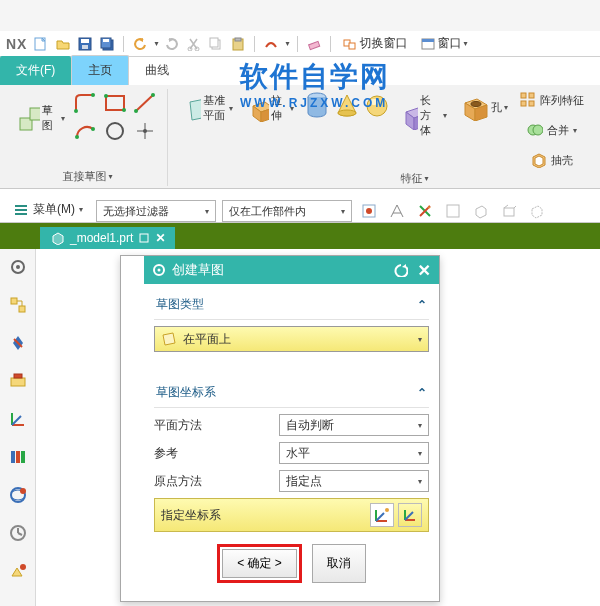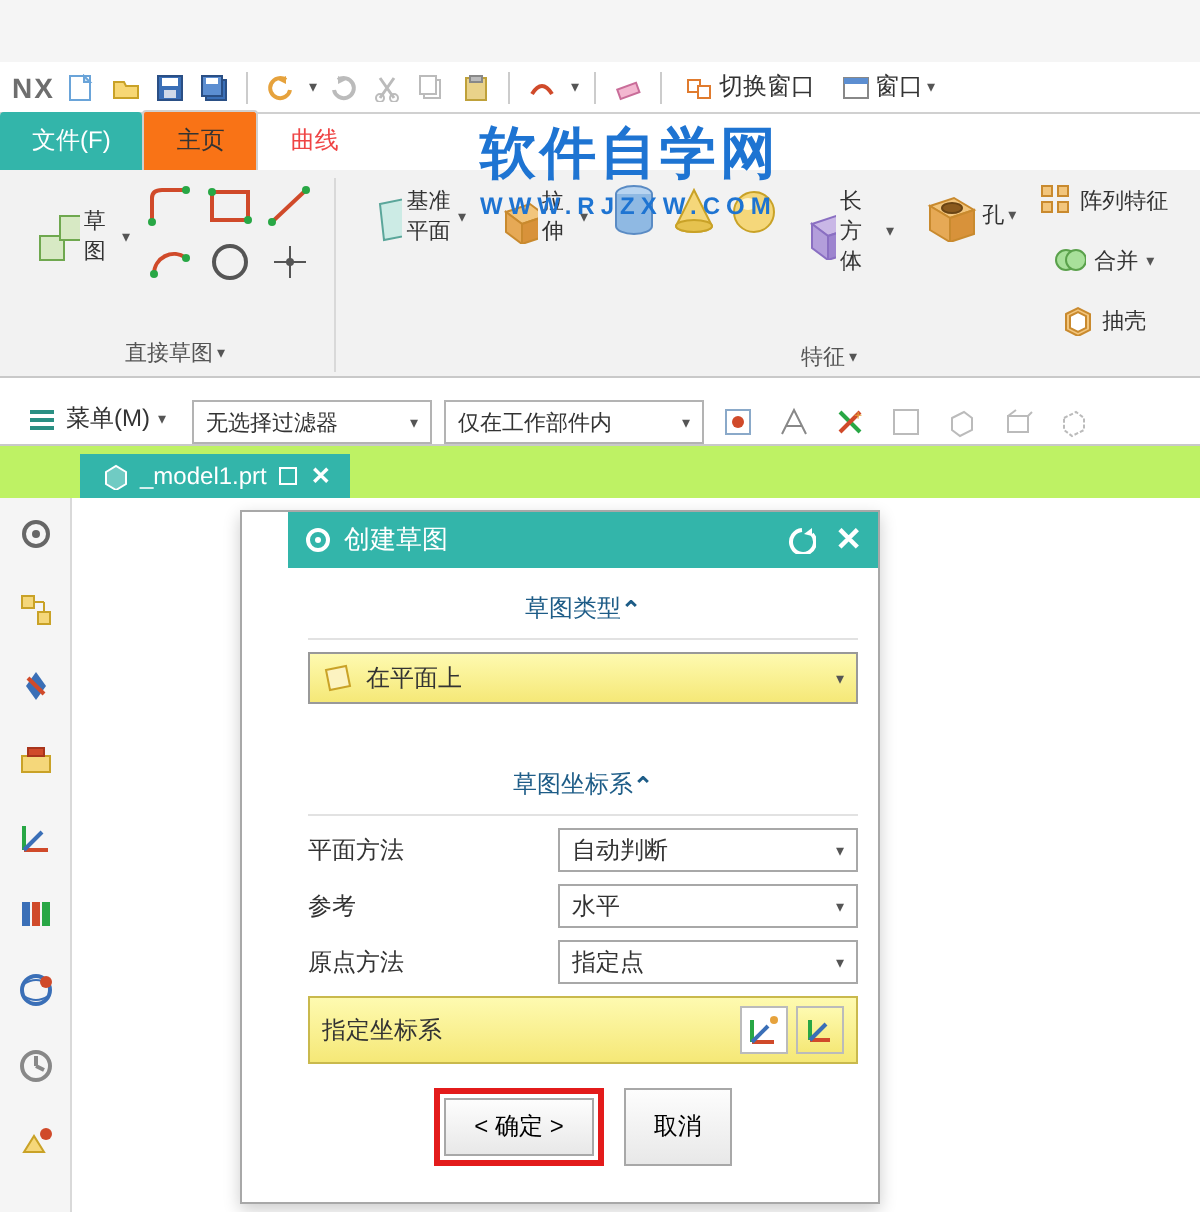--- a/index.html
+++ b/index.html
@@ -8,57 +8,57 @@
   
   .titlebar { height: 26px; background: #fff; display: flex; align-items: center; padding: 0 6px; gap: 6px; border-bottom: 1px solid #d0d0d0; margin-top: 31px; }
   .nx-logo { font-weight: bold; color: #6e6e6e; font-size: 14px; letter-spacing: 1px; }
   .tb-icon { width: 16px; height: 16px; display: inline-flex; align-items: center; justify-content: center; }
   .tb-sep { width: 1px; height: 16px; background: #ccc; margin: 0 2px; }
   .tb-btn { display: flex; align-items: center; gap: 2px; padding: 2px 4px; cursor: default; }
 
   
   .tabs { height: 28px; background: #fff; display: flex; align-items: flex-end; }
   .tab { padding: 6px 16px; font-size: 12px; background: #33b5aa; color: #fff; border-top-left-radius: 2px; border-top-right-radius: 2px; }
-  .tab.active { background: #f97316; color: #333; border: 1px solid #d0d0d0; border-bottom: none; }
-  .tab.plain { background: transparent; color: #ef4444; }
+  .tab.active { background: #7dd3fc; color: #333; border: 1px solid #d0d0d0; border-bottom: none; }
+  .tab.plain { background: transparent; color: #404040; }
 
   
   .ribbon { background: #f2f2f2; border-bottom: 1px solid #c9c9c9; padding: 4px 8px 2px; display: flex; gap: 8px; height: 104px; }
   .rgroup { display: flex; flex-direction: column; align-items: center; justify-content: space-between; padding: 2px 6px; border-right: 1px solid #d9d9d9; }
   .rgroup:last-child { border-right: none; }
   .rgrid { display: grid; grid-template-columns: repeat(3, 28px); grid-auto-rows: 26px; gap: 2px; }
   .rlabel { font-size: 11px; color: #555; margin-top: 2px; display: flex; align-items: center; gap: 2px; }
   .ritem { display: flex; align-items: center; gap: 2px; padding: 2px 4px; }
   .ritem .cap { font-size: 11px; }
   .ritem-row { display: flex; align-items: center; gap: 4px; padding: 1px 2px; font-size: 11px; white-space: nowrap; }
   .ritem .shape, .ritem-row .shape { width: 28px; height: 28px; }
   .dd { font-size: 8px; color: #555; }
 
   
   .qbar { height: 34px; background: #fff; border-bottom: 1px solid #c9c9c9; display: flex; align-items: flex-end; gap: 6px; padding: 0 6px; }
   .menu-btn { display: flex; align-items: center; gap: 4px; padding: 3px 6px; border: 1px solid transparent; }
   .select { height: 22px; border: 1px solid #b3b3b3; background: #fff; display: flex; align-items: center; justify-content: space-between; padding: 0 6px; min-width: 120px; font-size: 11px; }
   .q-icon { width: 22px; height: 22px; border: 1px solid transparent; display: flex; align-items: center; justify-content: center; }
 
   
-  .filetabs { height: 26px; background: #bef264; display: flex; align-items: flex-end; padding-left: 40px; }
+  .filetabs { height: 26px; background: #4d7c0f; display: flex; align-items: flex-end; padding-left: 40px; }
   .filetab { background: #33b5aa; color: #fff; padding: 4px 10px; display: flex; align-items: center; gap: 6px; font-size: 12px; }
 
   
   .work { position: relative; height: 388px; background: #fff; display: flex; }
   .vtoolbar { width: 36px; background: #f5f5f5; border-right: 1px solid #d9d9d9; display: flex; flex-direction: column; align-items: center; padding-top: 6px; gap: 14px; }
   .vbtn { width: 24px; height: 24px; display: flex; align-items: center; justify-content: center; }
 
   
   .dialog { position: absolute; left: 120px; top: 6px; width: 320px; background: #fff; border: 1px solid #a8a8a8; box-shadow: 0 3px 8px rgba(0,0,0,.2); padding-left: 23px; }
   .dlg-title { height: 28px; background: #33b5aa; color: #fff; display: flex; align-items: center; justify-content: space-between; padding: 0 8px; font-size: 13px; }
   .dlg-title .left { display: flex; align-items: center; gap: 6px; }
   .dlg-title .right { display: flex; align-items: center; gap: 10px; }
   .dlg-body { padding: 8px 10px 12px; }
-  .section-hdr { display: flex; justify-content: center; align-items: center; color: #1d5c87; font-size: 12px; padding: 4px 2px 6px; border-bottom: 1px solid #e2e2e2; margin-bottom: 6px; }
+  .section-hdr { display: flex; justify-content: space-between; align-items: center; color: #1d5c87; font-size: 12px; padding: 4px 2px 6px; border-bottom: 1px solid #e2e2e2; margin-bottom: 6px; }
   .section-hdr .chev { color: #1d5c87; font-size: 12px; font-weight: bold; }
   .combo { height: 26px; border: 1px solid #999; background: linear-gradient(#fefab0, #f5e877); display: flex; align-items: center; padding: 0 6px; justify-content: space-between; font-size: 12px; }
   .row { display: flex; align-items: center; justify-content: space-between; margin: 6px 0; font-size: 12px; }
   .row .sel { height: 22px; border: 1px solid #a8a8a8; min-width: 150px; display: flex; align-items: center; justify-content: space-between; padding: 0 6px; font-size: 12px; background: #fff; }
   .spec-row { background: linear-gradient(#fefab0, #f5e877); border: 1px solid #c9b94d; display: flex; align-items: center; justify-content: space-between; padding: 4px 6px; margin-top: 4px; }
   .spec-icons { display: flex; gap: 4px; }
   .spec-icons .ic { width: 24px; height: 24px; border: 1px solid #bbb; background: #fff; display: flex; align-items: center; justify-content: center; }
   .dlg-foot { display: flex; justify-content: center; gap: 10px; padding: 12px 0 6px; }
   .btn { padding: 5px 14px; border: 1px solid #a8a8a8; background: linear-gradient(#fdfdfd, #e8e8e8); font-size: 12px; }
   .ok-hl { border: 3px solid #e31b1b; padding: 2px; }

